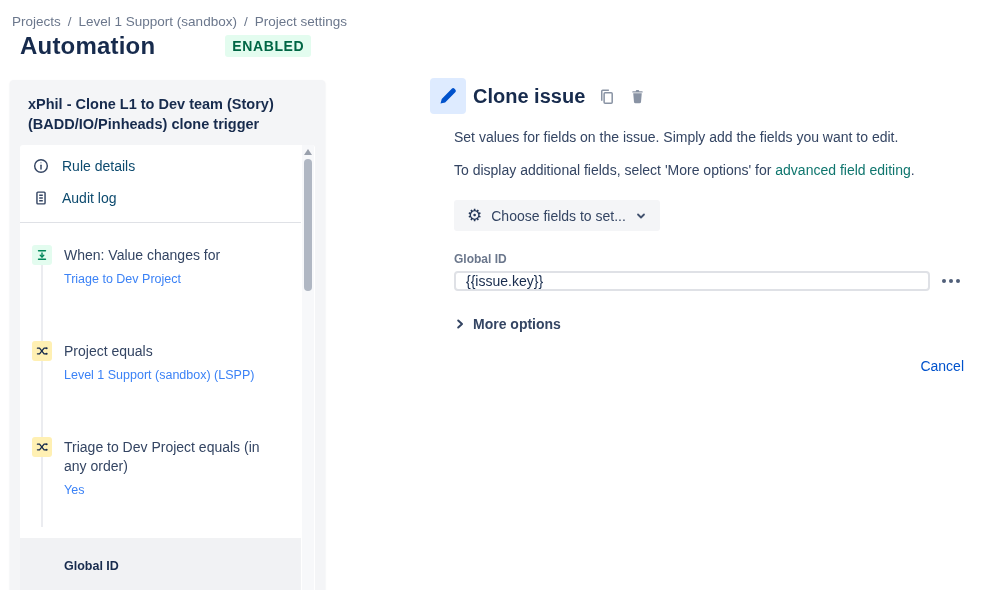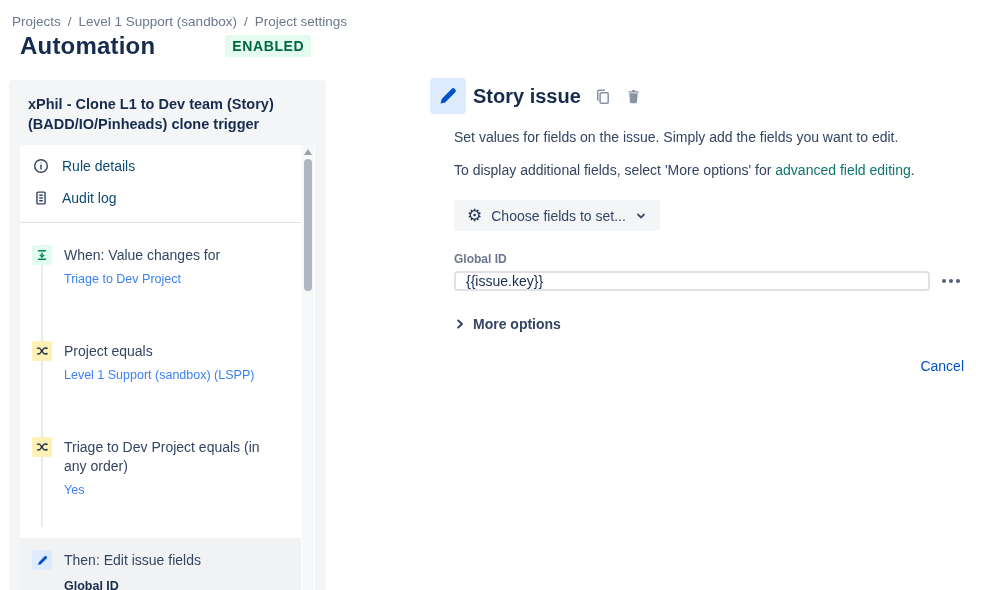--- a/index.html
+++ b/index.html
@@ -170,48 +170,40 @@
                 <circle cx="16.6" cy="6" r="1.5" fill="#172b4d" stroke="none"></circle>
                 <circle cx="16.6" cy="14" r="1.5" fill="#172b4d" stroke="none"></circle>
               </svg>
             </span>
             <span class="step-title" style="max-width:210px;">Triage to Dev Project equals (in any order)</span>
           </div>
           <div class="step-sub">Yes</div>
         </div>
 
         <div class="step selected">
-          <div class="step-head">
-            <span class="chip blue">
-              <svg width="13" height="13" viewBox="0 0 20 20">
-                <path d="M13.4 3.4a1.8 1.8 0 0 1 2.55 0l.65.65a1.8 1.8 0 0 1 0 2.55L7.4 15.8 3.2 16.9l1.1-4.2z" fill="#0052cc"></path>
-              </svg>
-            </span>
-            <span class="step-title">Then: Edit issue fields</span>
-          </div>
           <div class="step-sub">Global ID</div>
         </div>
       </div>
     </div>
 
     <div class="scrollbar">
       <div class="scroll-up"></div>
       <div class="scroll-thumb"></div>
     </div>
   </div>
 </aside>
 
 <main class="main">
   <div class="main-head">
     <span class="action-chip">
       <svg width="22" height="22" viewBox="0 0 20 20">
         <path d="M13.4 3.4a1.8 1.8 0 0 1 2.55 0l.65.65a1.8 1.8 0 0 1 0 2.55L7.4 15.8 3.2 16.9l1.1-4.2z" fill="#0052cc"></path>
       </svg>
     </span>
-    <h2 class="main-title">Story issue</h2>
+    <h2 class="main-title">Clone issue</h2>
     <span class="head-icons">
       <button class="icon-btn">
         <span>
           <svg width="19" height="19" viewBox="0 0 20 20" fill="none" stroke="#8993a4" stroke-width="1.6">
             <rect x="7.5" y="6" width="8.5" height="11" rx="1"></rect>
             <path d="M5 14.5 V4.5 a1 1 0 0 1 1 -1 h6.5"></path>
           </svg>
         </span>
       </button>
       <button class="icon-btn">

